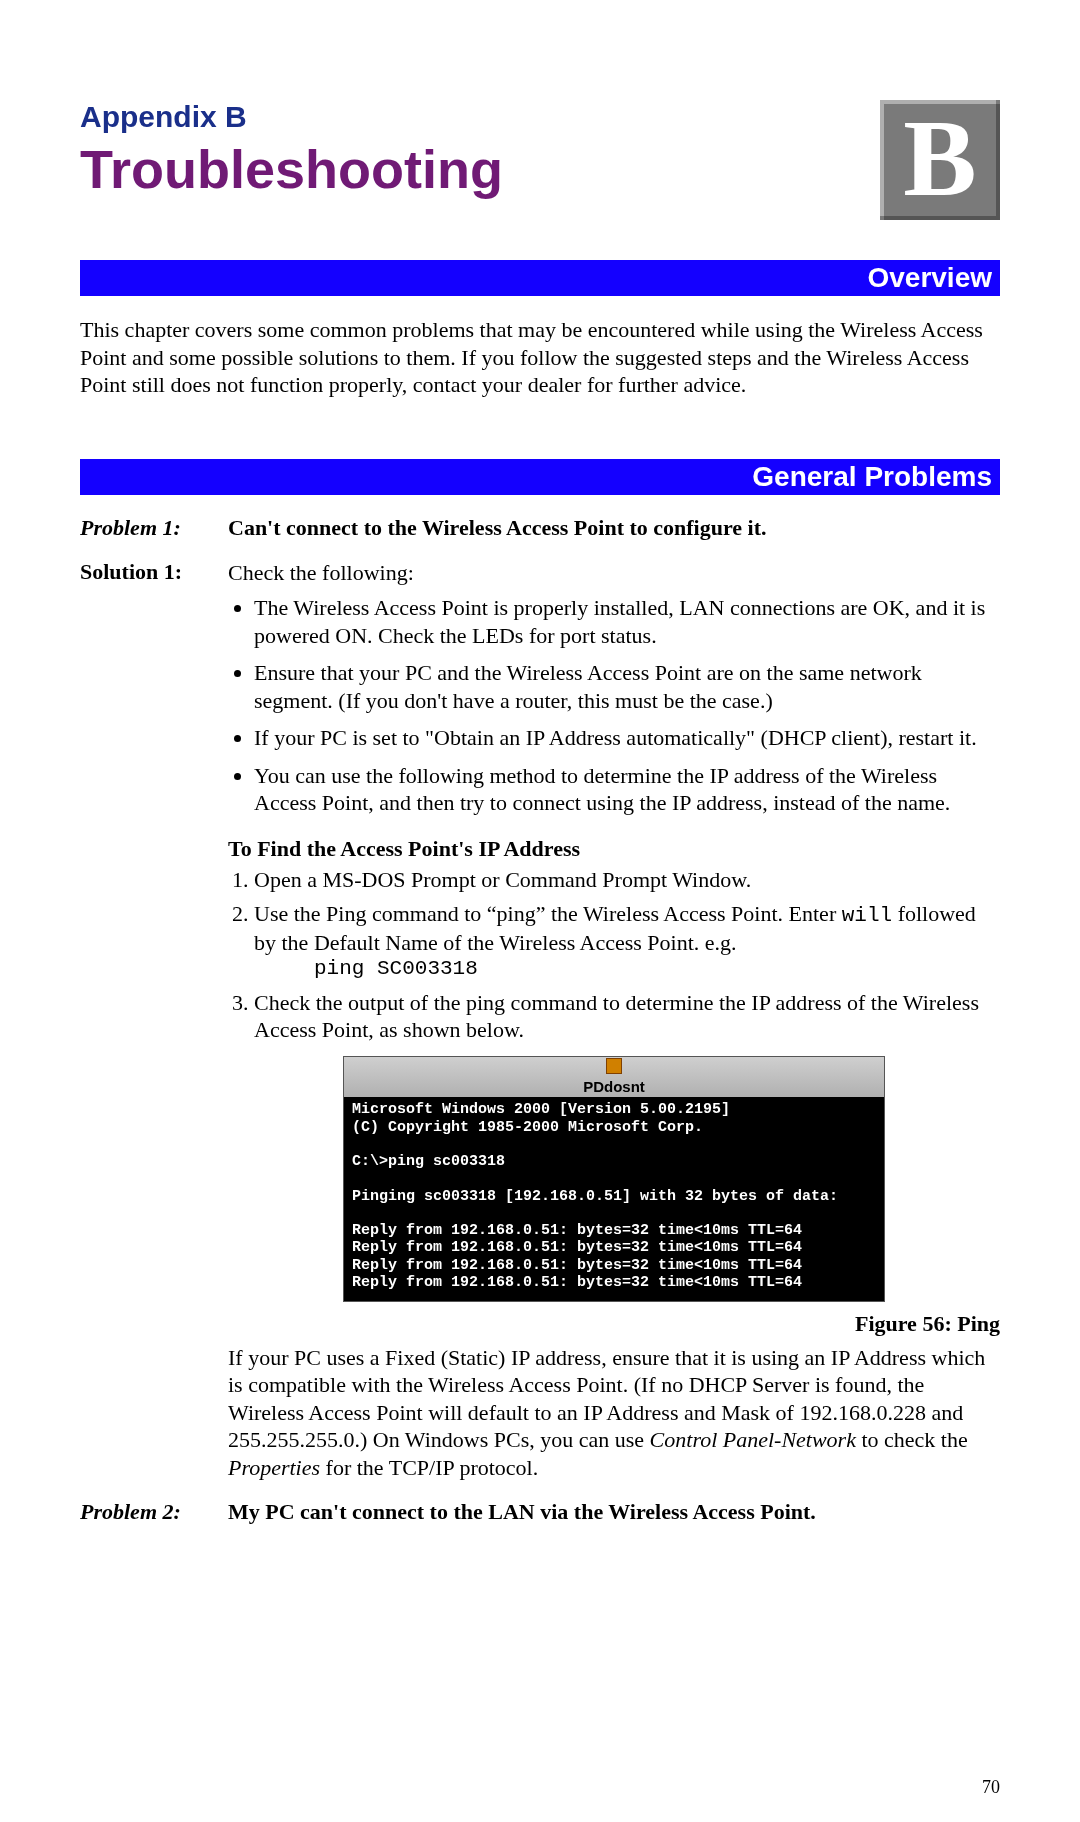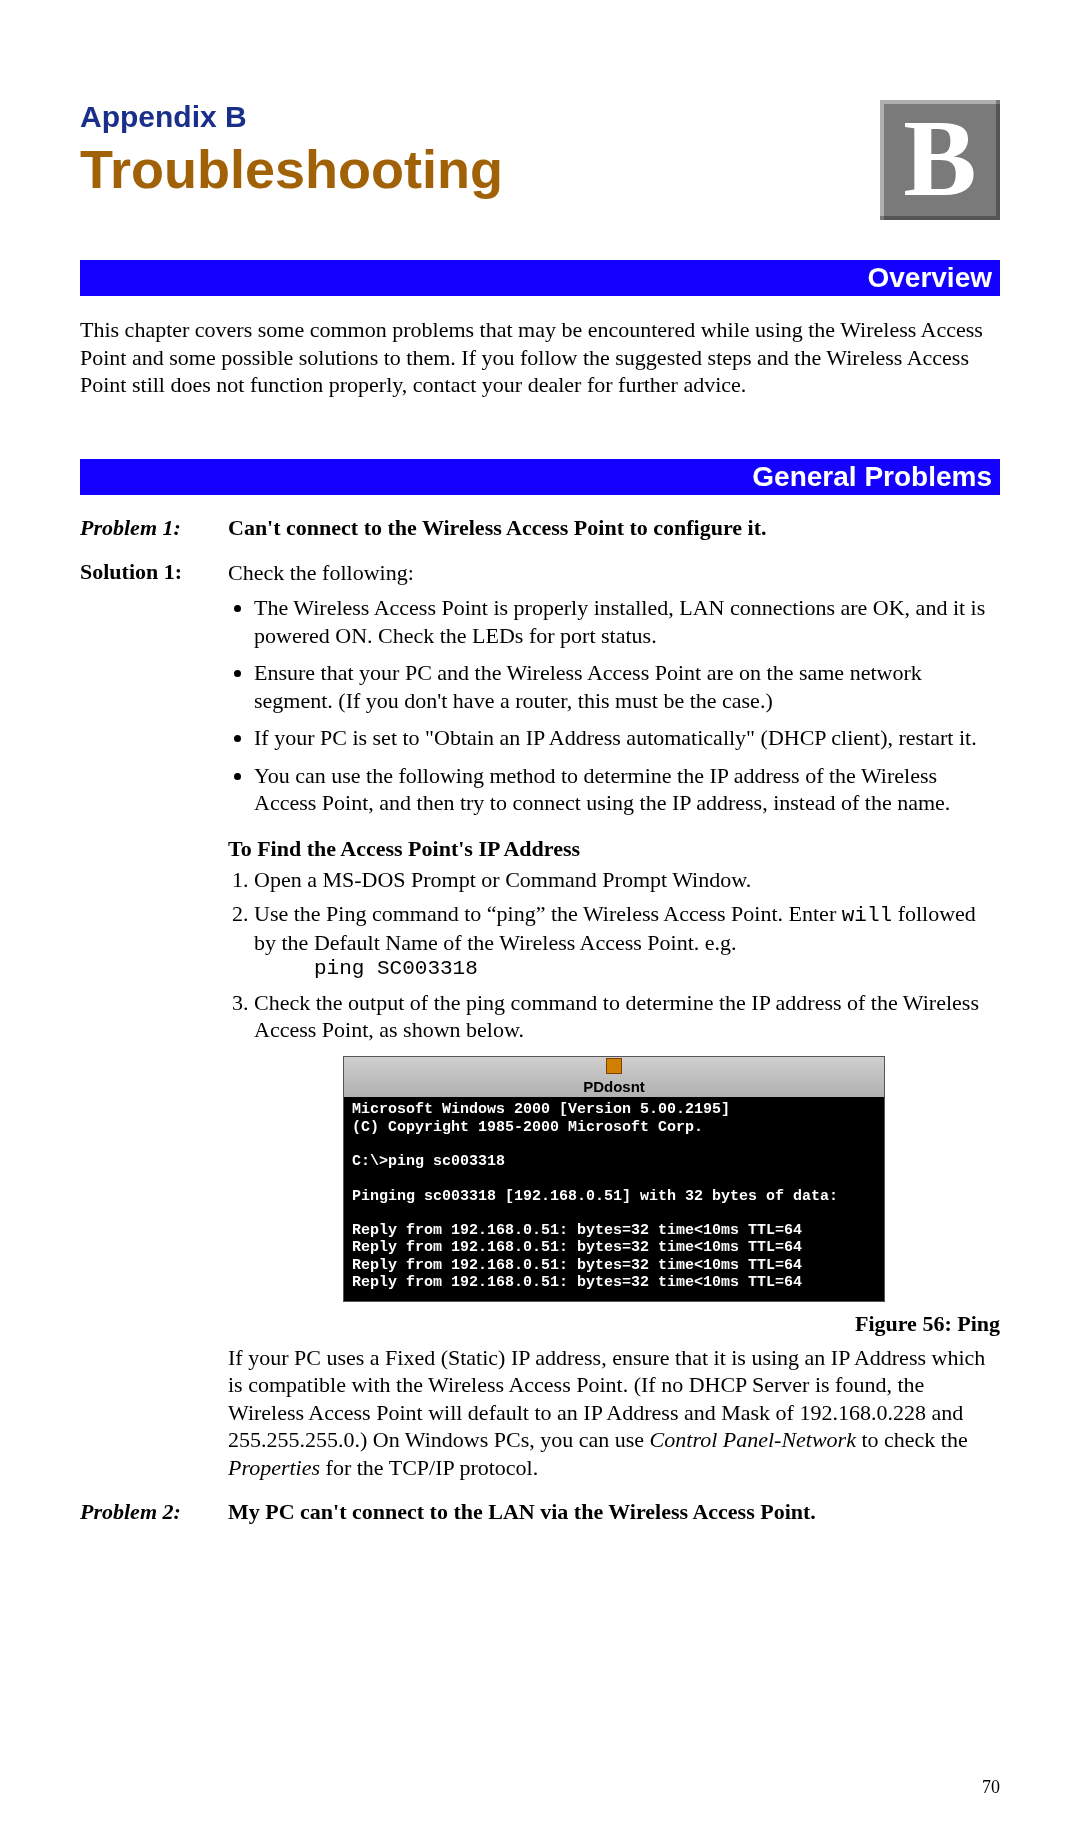--- a/index.html
+++ b/index.html
@@ -21,21 +21,21 @@
   .appendix-label {
     font-family: Arial, Helvetica, sans-serif;
     font-weight: bold;
     color: #1a2f8a;
     font-size: 30px;
     margin-bottom: 4px;
   }
   .chapter-title {
     font-family: Arial, Helvetica, sans-serif;
     font-weight: bold;
-    color: #a16207;
+    color: #701a75;
     font-size: 54px;
     margin: 0;
   }
   .badge {
     position: absolute;
     top: 100px;
     right: 80px;
     width: 120px;
     height: 120px;
     background: #7a7a7a;

